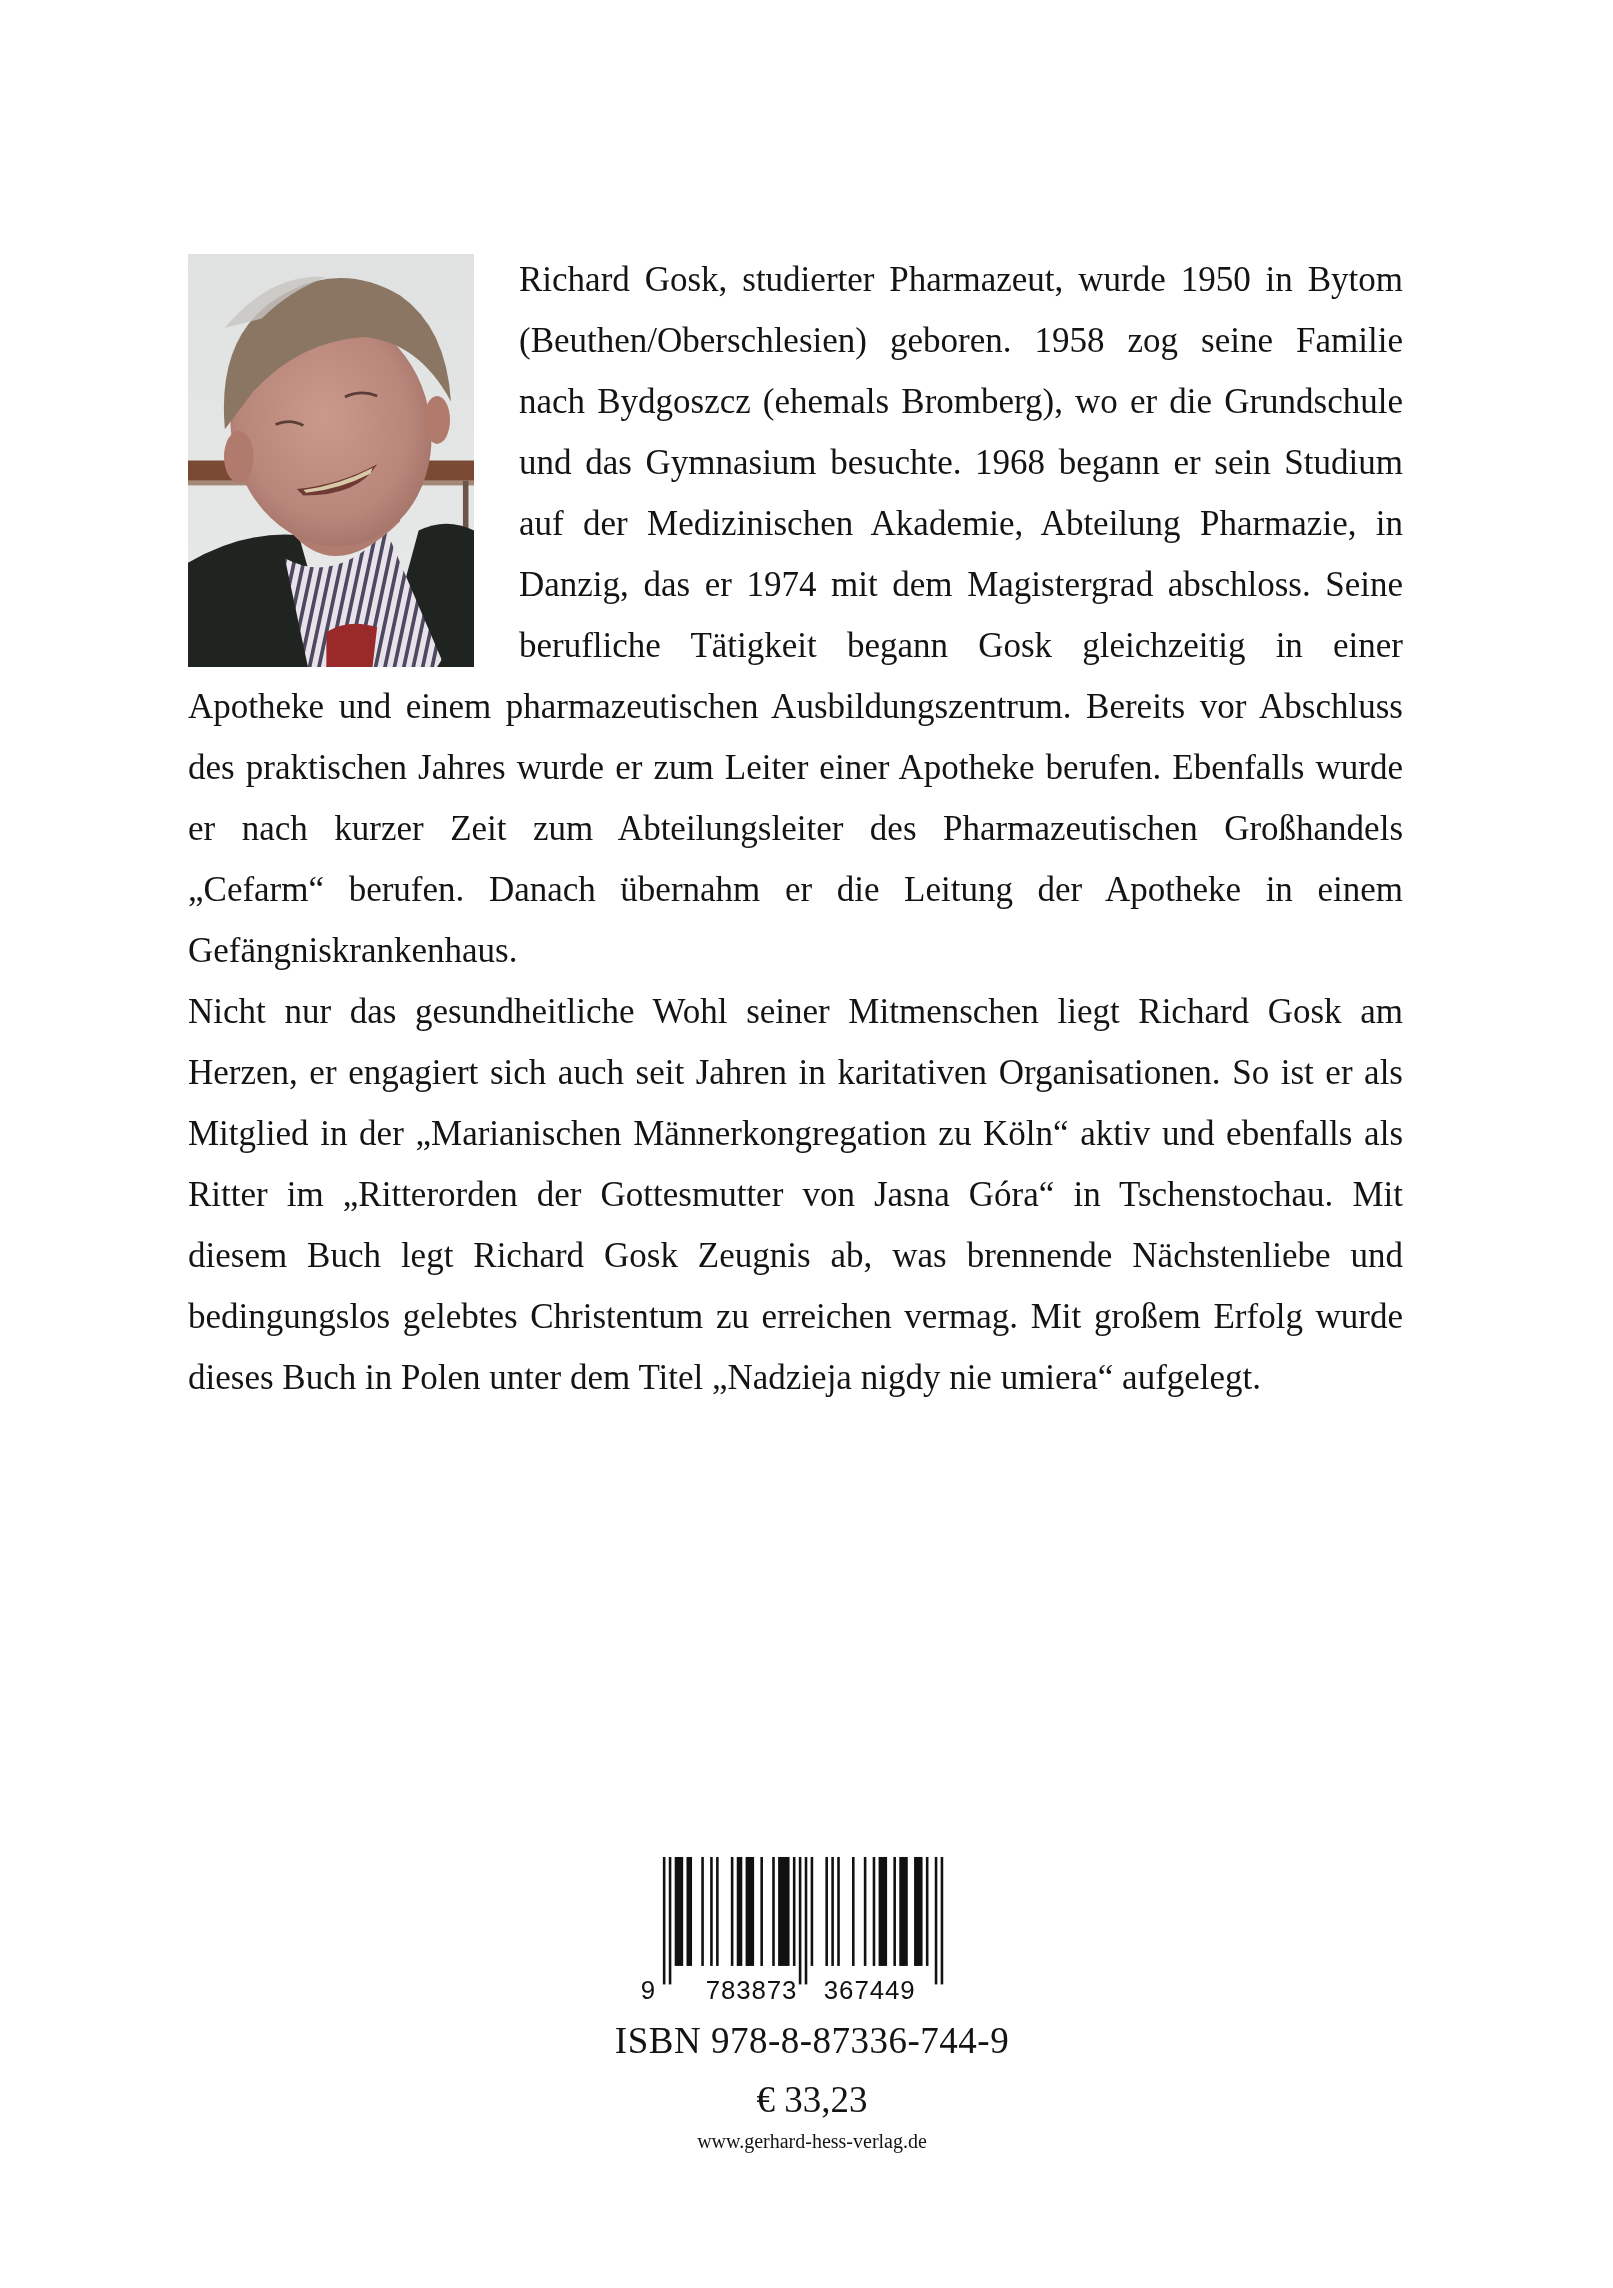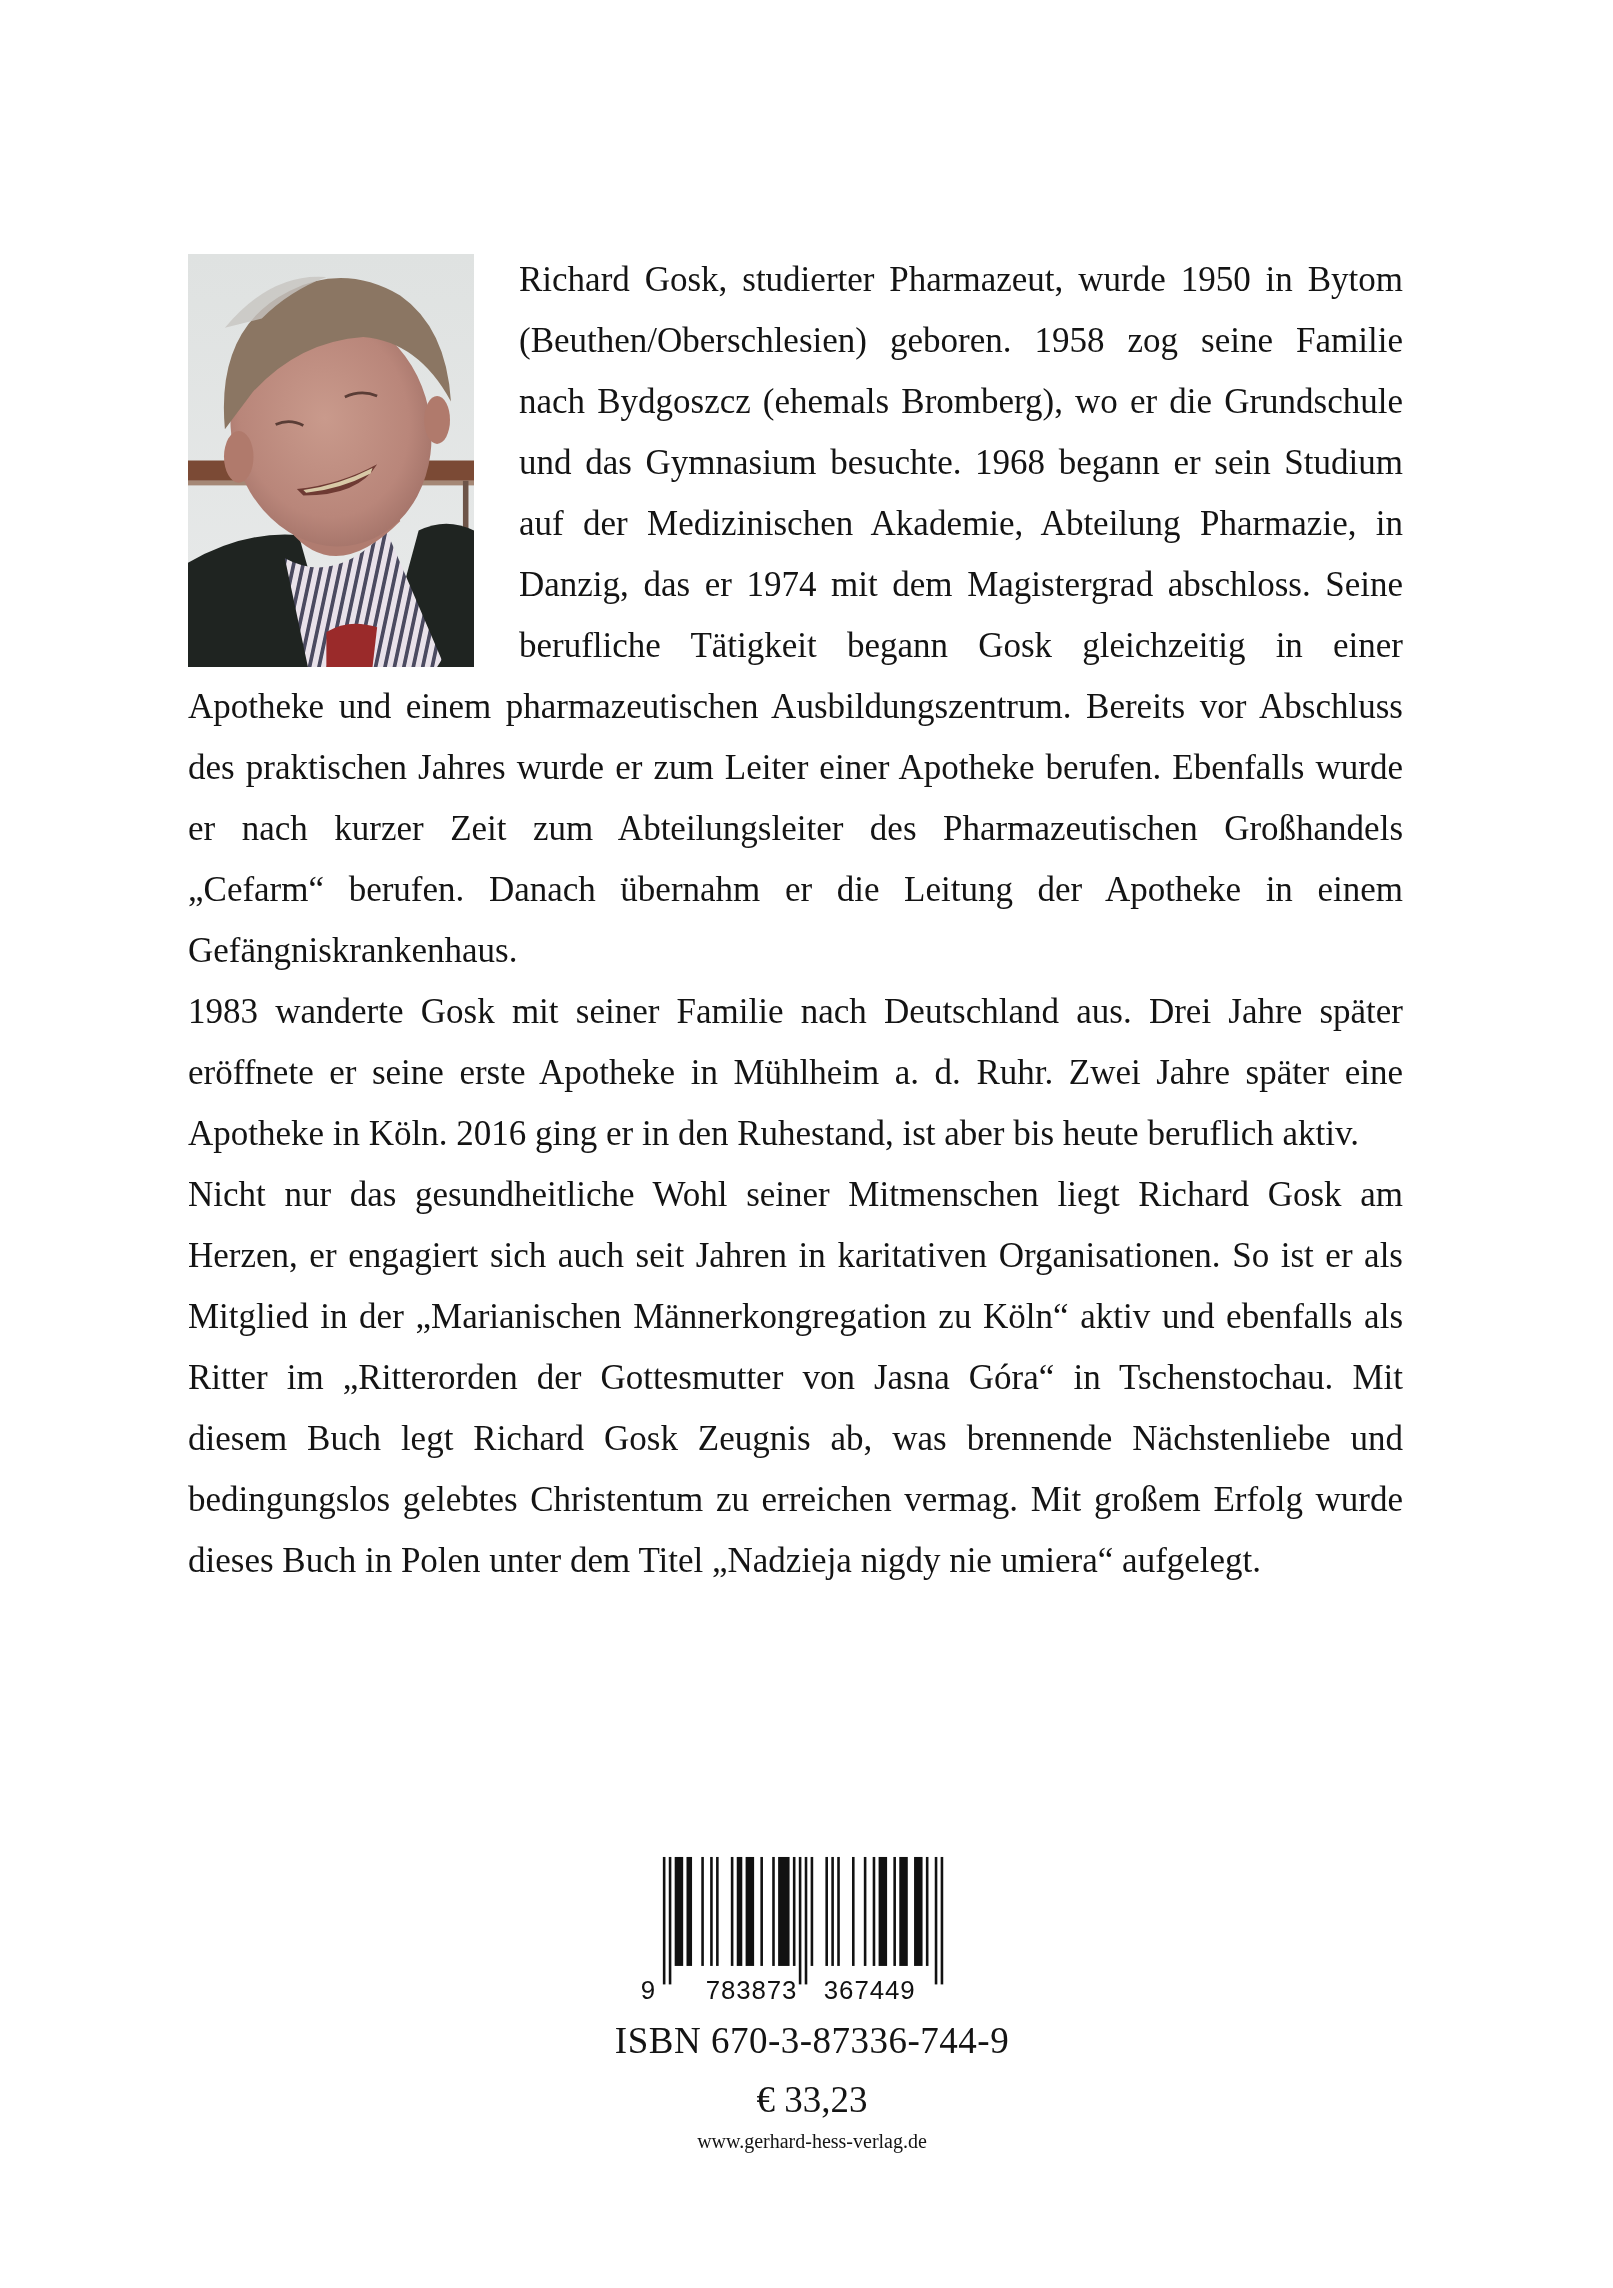--- a/index.html
+++ b/index.html
@@ -84,21 +84,20 @@
       <path d="M170 155 Q188 147 205 154" stroke="#5a3d36" stroke-width="3" fill="none"></path>
 
       <path d="M118 255 Q165 250 205 228 Q185 262 125 262 Z" fill="#6e3a33"></path>
       <path d="M125 256 Q165 250 200 232 L198 238 Q165 255 128 259 Z" fill="#d8c9a7"></path>
     </svg>
   </div>
 
   <div class="bio">
     <div class="float-spacer"></div>
     <p class="first">Richard Gosk, studierter Pharmazeut, wurde 1950 in Bytom (Beuthen/Oberschlesien) geboren. 1958 zog seine Familie nach Bydgoszcz (ehemals Brom­berg), wo er die Grundschule und das Gymnasium besuchte. 1968 begann er sein Studium auf der Medizinischen Akademie, Abteilung Pharmazie, in Danzig, das er 1974 mit dem Magistergrad abschloss. Seine berufliche Tätigkeit begann Gosk gleichzeitig in einer Apotheke und einem pharmazeutischen Ausbildungszentrum. Bereits vor Abschluss des praktischen Jahres wurde er zum Leiter einer Apotheke berufen. Ebenfalls wurde er nach kurzer Zeit zum Abteilungsleiter des Pharmazeutischen Großhandels „Cefarm“ berufen. Danach übernahm er die Leitung der Apotheke in einem Gefängniskrankenhaus.</p>
-    <p>1983 wanderte Gosk mit seiner Familie nach Deutschland aus. Drei Jahre später eröffnete er seine erste Apotheke in Mühlheim a. d. Ruhr. Zwei Jahre später eine Apotheke in Köln. 2016 ging er in den Ruhestand, ist aber bis heute beruflich aktiv.</p>
     <p>Nicht nur das gesundheitliche Wohl seiner Mitmenschen liegt Richard Gosk am Herzen, er engagiert sich auch seit Jahren in karitativen Organisationen. So ist er als Mitglied in der „Marianischen Männerkongregation zu Köln“ aktiv und ebenfalls als Ritter im „Ritterorden der Gottesmutter von Jasna Góra“ in Tschenstochau. Mit diesem Buch legt Richard Gosk Zeugnis ab, was brennende Nächstenliebe und bedingungslos gelebtes Christentum zu erreichen vermag. Mit großem Erfolg wurde dieses Buch in Polen unter dem Titel „Nadzieja nigdy nie umiera“ aufgelegt.</p>
   </div>
 
   <div class="barcode-wrap">
     <svg id="barcode-svg" width="314" height="148" viewBox="0 0 340 160">
       <g id="bars">
           <rect x="28.00" y="2" width="2.80" height="138" fill="#111"></rect>
           <rect x="34.40" y="2" width="2.80" height="138" fill="#111"></rect>
           <rect x="40.80" y="2" width="9.20" height="118" fill="#111"></rect>
           <rect x="53.60" y="2" width="6.00" height="118" fill="#111"></rect>
@@ -128,17 +127,17 @@
           <rect x="312.80" y="2" width="2.80" height="118" fill="#111"></rect>
           <rect x="322.40" y="2" width="2.80" height="138" fill="#111"></rect>
           <rect x="328.80" y="2" width="2.80" height="138" fill="#111"></rect>
         </g>
       <text x="4" y="156" font-family="Liberation Sans, DejaVu Sans, sans-serif" font-size="28" fill="#111">9</text>
       <text x="124" y="156" text-anchor="middle" font-family="Liberation Sans, DejaVu Sans, sans-serif" font-size="28" fill="#111" letter-spacing="1">783873</text>
       <text x="252" y="156" text-anchor="middle" font-family="Liberation Sans, DejaVu Sans, sans-serif" font-size="28" fill="#111" letter-spacing="1">367449</text>
     </svg>
   </div>
 
-  <div class="footer isbn">ISBN 670-3-87336-744-9</div>
+  <div class="footer isbn">ISBN 978-8-87336-744-9</div>
   <div class="footer price">€ 33,23</div>
   <div class="footer url">www.gerhard-hess-verlag.de</div>
 </div>
 
 
 </body></html>

